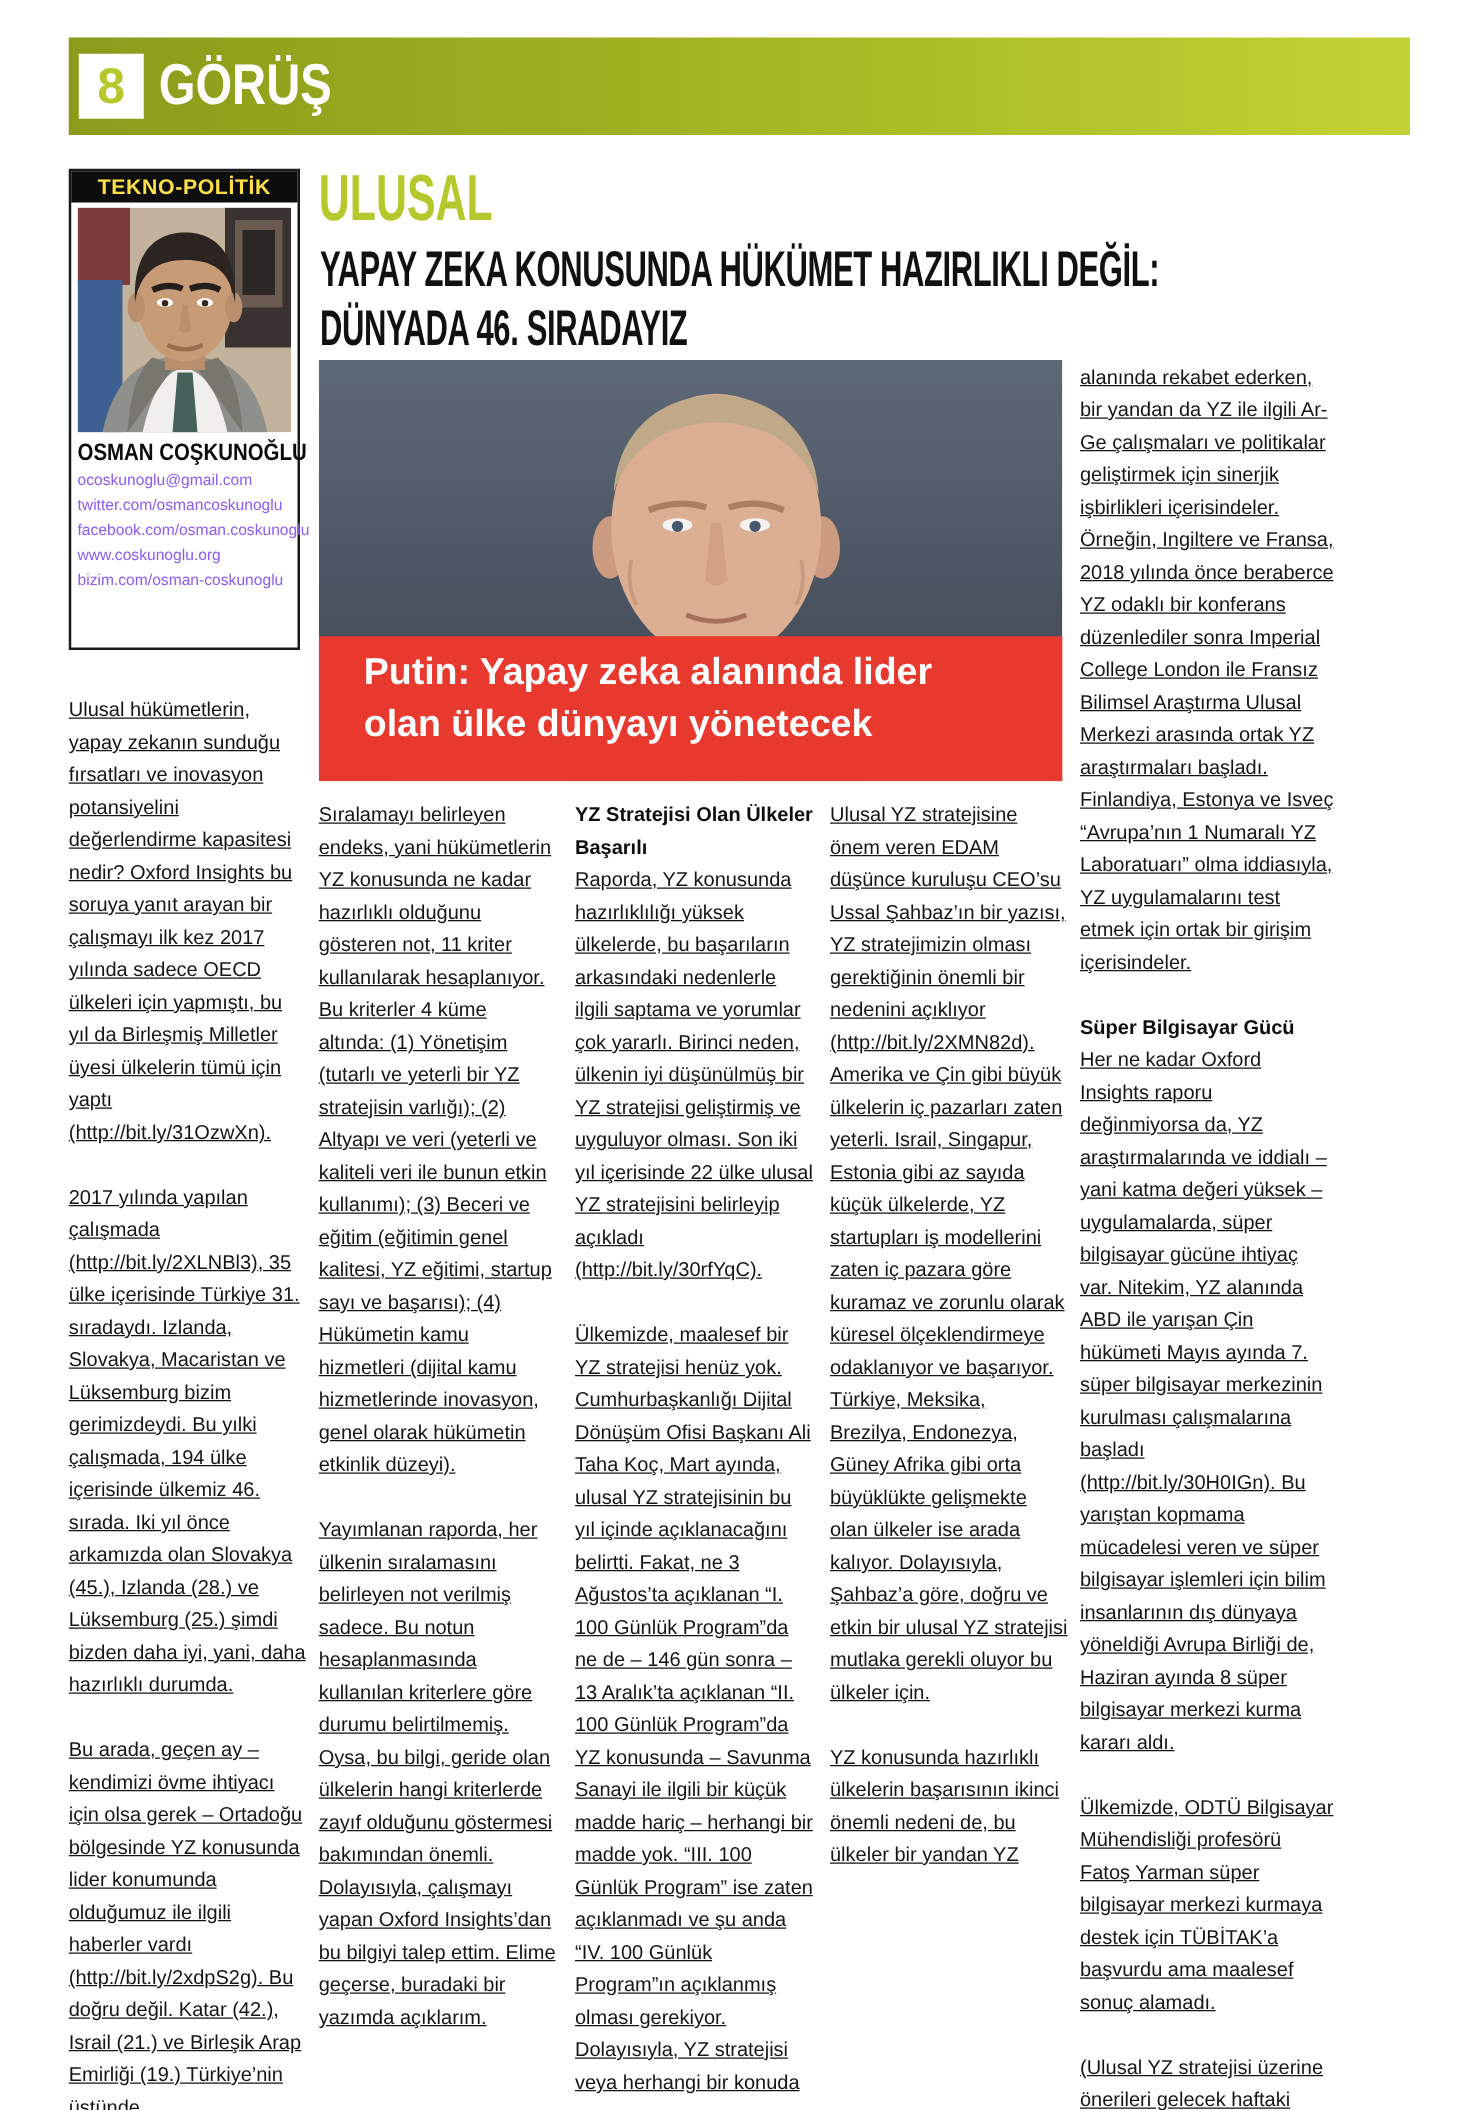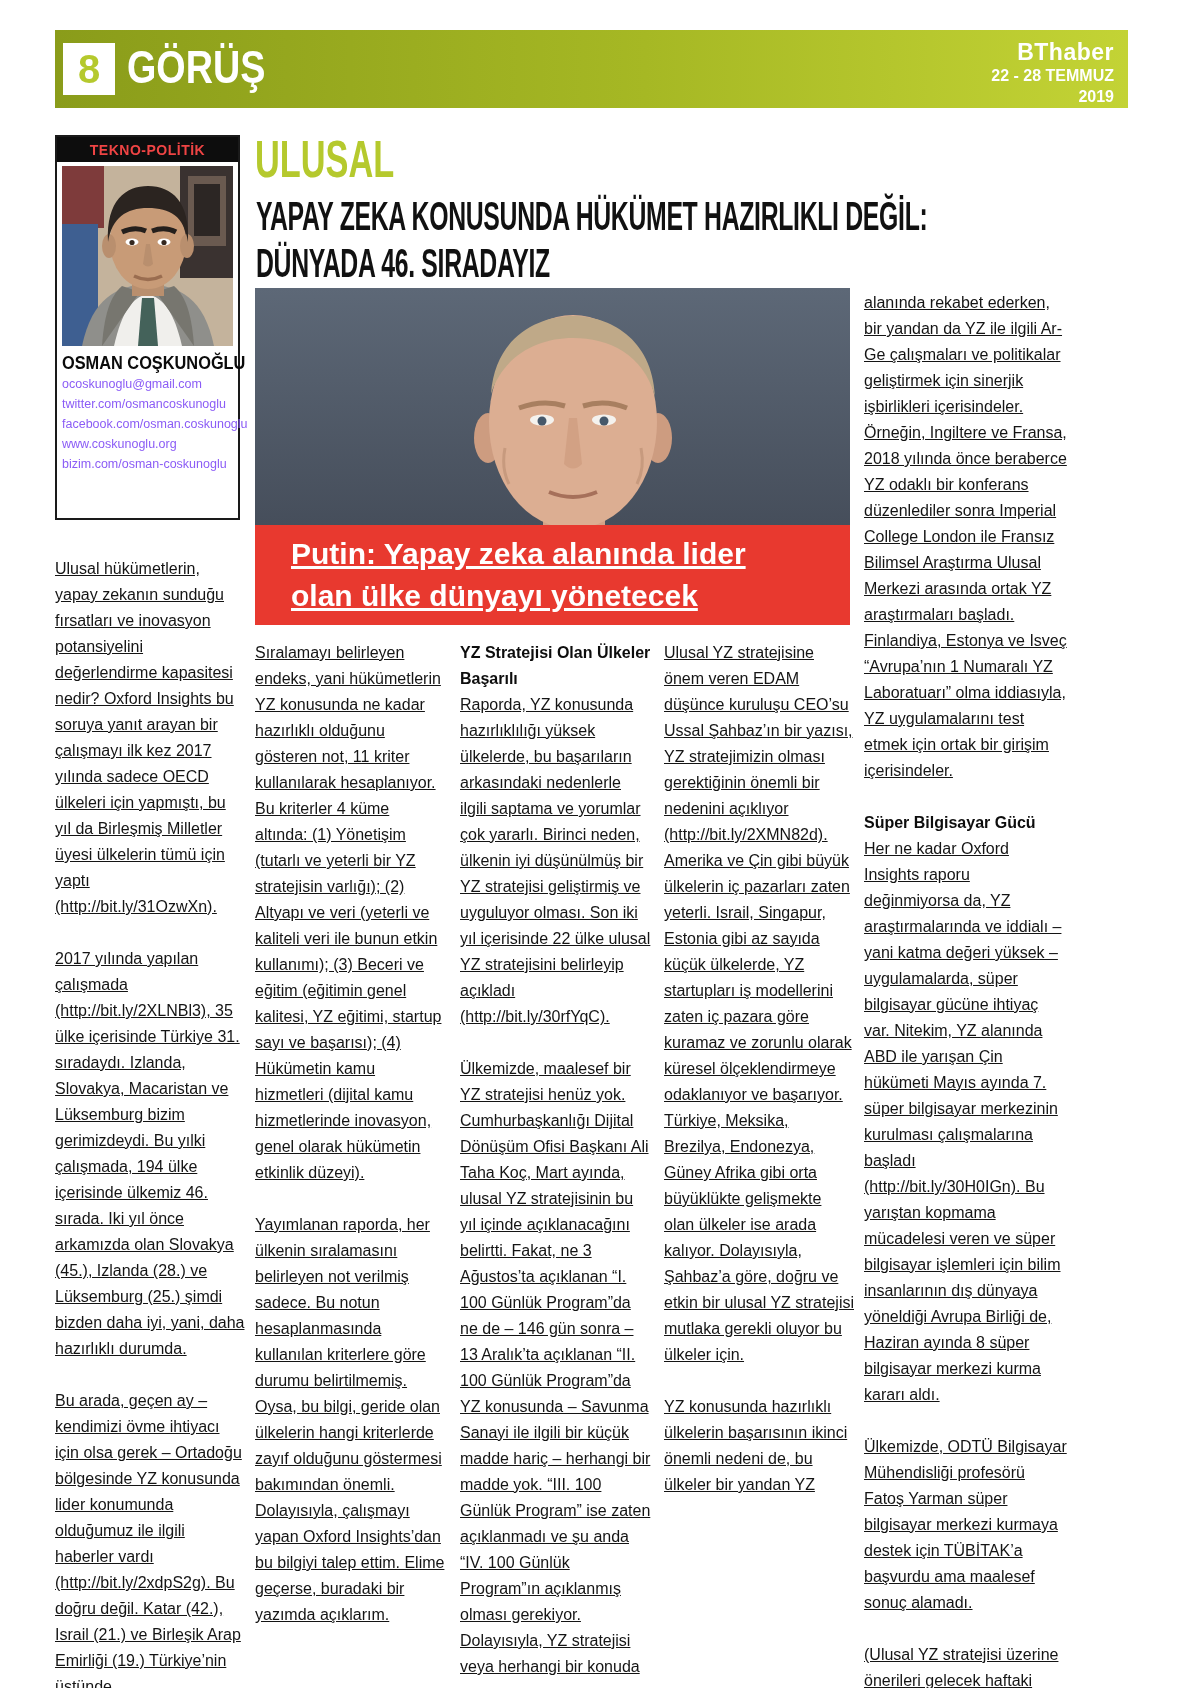--- a/index.html
+++ b/index.html
@@ -17,43 +17,43 @@
   .section-title span{display:inline-block;transform:scaleX(.82);transform-origin:0 50%;
     font-size:46px;font-weight:800;color:#fff;letter-spacing:0;white-space:nowrap;}
   .masthead{position:absolute;right:14px;top:9px;text-align:right;color:#fff;}
   .brand{font-size:23px;font-weight:800;letter-spacing:.5px;line-height:26px;}
   .dateline{font-size:16px;font-weight:700;line-height:21px;}
 
   
   .author-box{left:55px;top:135px;width:185px;height:385px;border:2px solid #1a1a1a;
     box-sizing:border-box;background:#fff;}
   .author-label{position:absolute;left:0;top:0;right:0;height:25px;background:var(--label_black,#0d0d0d);
-    color:#ef4444;font-size:14px;font-weight:700;display:flex;align-items:center;justify-content:center;
+    color:#fde047;font-size:17px;font-weight:700;display:flex;align-items:center;justify-content:center;
     letter-spacing:.5px;}
   .author-photo{position:absolute;left:5px;top:29px;width:171px;height:180px;overflow:hidden;}
   .author-name{position:absolute;left:5px;top:215px;width:175px;}
   .author-name span{display:inline-block;transform:scaleX(.86);transform-origin:0 50%;
     font-size:19px;font-weight:800;color:#0b0b0b;white-space:nowrap;}
   .author-contacts{position:absolute;left:5px;top:237px;width:176px;
     font-size:12.5px;line-height:20px;color:#8b5cf6;}
 
   
   .kicker{left:255px;top:133px;}
   .kicker span{display:inline-block;transform:scaleX(.66);transform-origin:0 50%;
     font-size:52px;font-weight:800;color:var(--accent_green,#b5c92d);white-space:nowrap;line-height:1;}
   .headline-line{left:256px;height:46px;}
   .headline-line span{display:inline-block;transform:scaleX(.62);transform-origin:0 50%;
     font-size:40px;font-weight:800;color:var(--headline_black,#111);white-space:nowrap;line-height:46px;
     letter-spacing:-.5px;}
 
   
   .photo{left:255px;top:288px;width:595px;height:337px;overflow:hidden;}
   .photo svg{display:block;}
-  .photo-caption{position:absolute;left:0;right:0;bottom:0;height:100px;
-    background:var(--caption_red,#e8392f);color:#fff;padding:8px 0 0 36px;box-sizing:border-box;text-decoration:underline;}
+  .photo-caption{position:absolute;left:0;right:0;bottom:0;height:116px;
+    background:var(--caption_red,#e8392f);color:#fff;padding:8px 0 0 36px;box-sizing:border-box;}
   .photo-caption div{font-size:30px;font-weight:700;line-height:42px;letter-spacing:0;}
 
   
   .col{font-size:16px;line-height:26px;color:#141414;overflow-wrap:anywhere;}
   .col p{margin:0 0 26px 0;text-decoration:underline;}
   .col h4{margin:0;font-size:16px;line-height:26px;font-weight:700;color:#0d0d0d;}
   .col0{left:55px;top:556px;width:190px;}
   .col1{left:255px;top:640px;width:190px;}
   .col2{left:460px;top:640px;width:192px;}
   .col3{left:664px;top:640px;width:190px;}
@@ -63,25 +63,20 @@
 <body>
 
 <div id="page">
 
   <div class="abs greenbar">
     <div class="pagenum-box">
       <span class="pagenum">8</span>
     </div>
     <div class="section-title">
       <span>GÖRÜŞ</span>
-    </div>
-    <div class="masthead">
-      <div class="brand">BThaber</div>
-      <div class="dateline">22 - 28 TEMMUZ</div>
-      <div class="dateline">2019</div>
     </div>
   </div>
 
   <div class="abs author-box">
     <div class="author-label">TEKNO-POLİTİK</div>
     <div class="author-photo">
       <svg width="171" height="180" viewBox="0 0 171 180" xmlns="http://www.w3.org/2000/svg">
         <rect width="171" height="180" fill="#c4b39c"></rect>
         <rect x="0" y="0" width="42" height="62" fill="#7e3b3b"></rect>
         <rect x="0" y="58" width="36" height="122" fill="#3e5f91"></rect>

